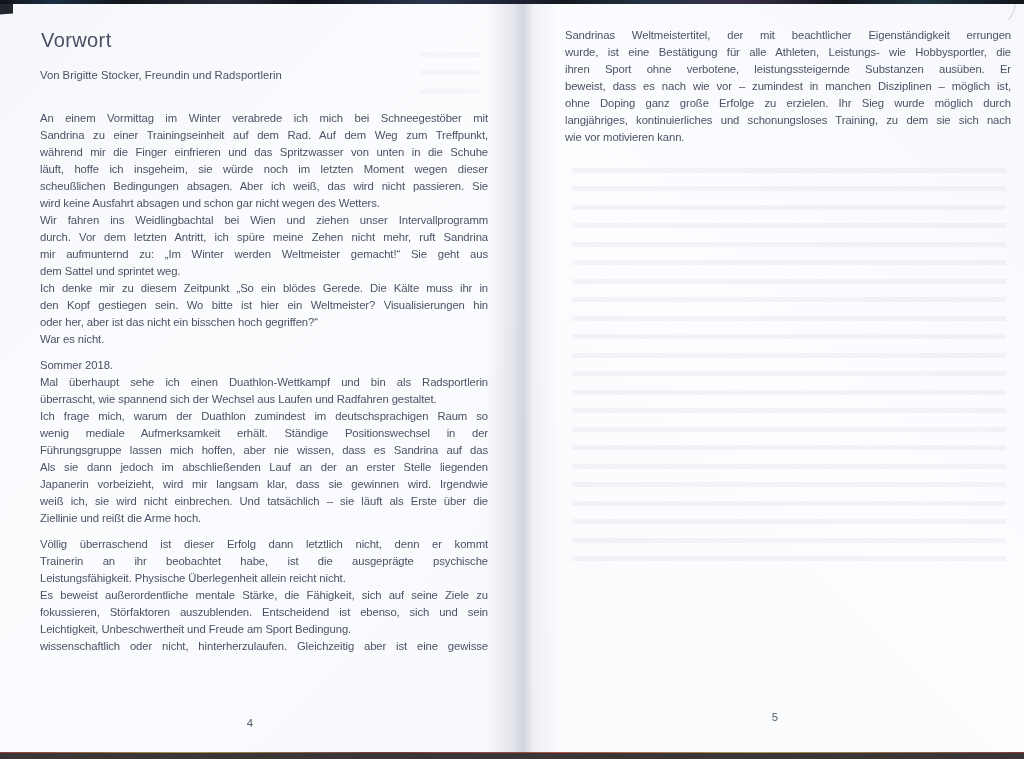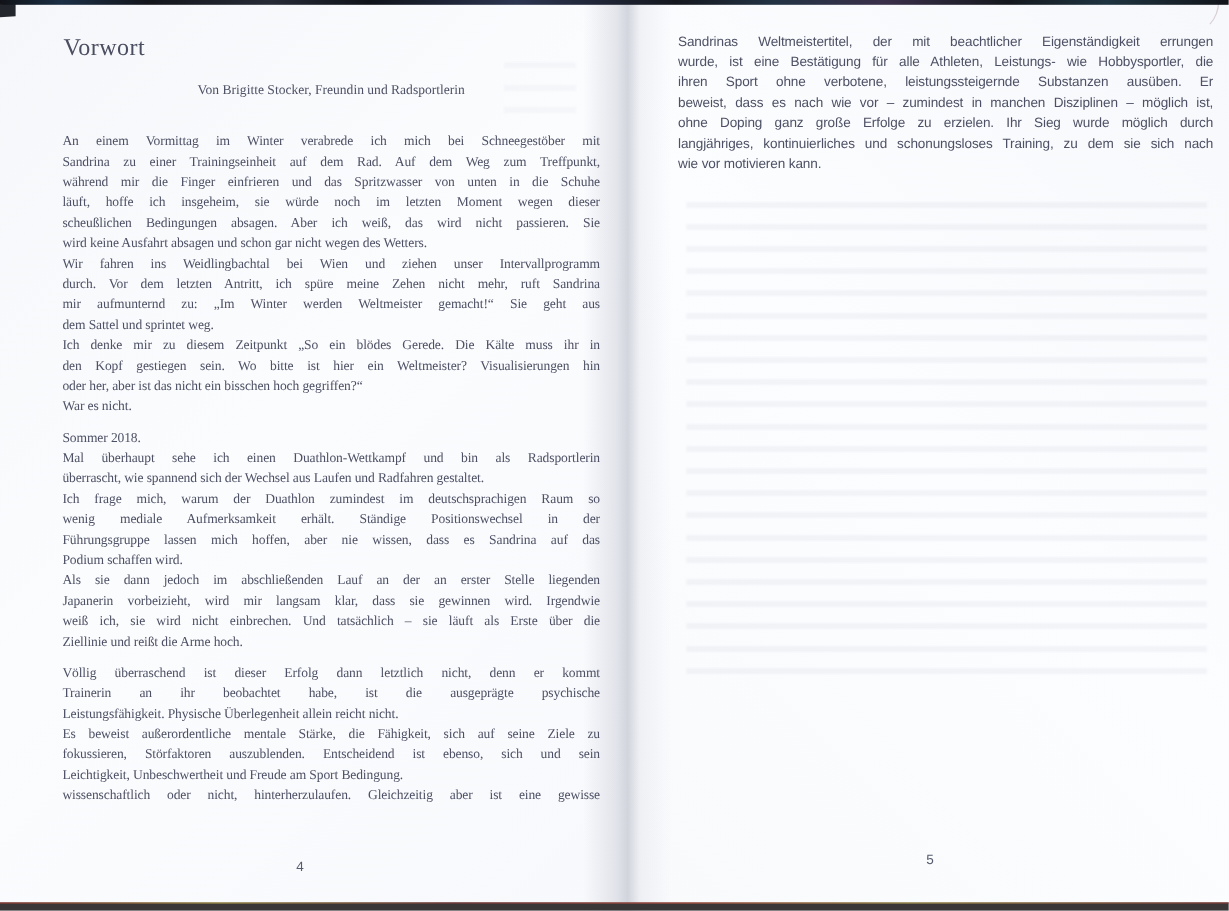--- a/index.html
+++ b/index.html
@@ -55,28 +55,28 @@
   .bleed-ghost {
     position: absolute; z-index: 2; filter: blur(.7px);
     background: repeating-linear-gradient(to bottom,
       rgba(166,172,192,.11) 0px, rgba(166,172,192,.11) 5px,
       rgba(250,251,253,0) 5px, rgba(250,251,253,0) 18.5px);
   }
   .ghost-right { left: 572px; top: 168px; width: 434px; height: 400px; }
   .ghost-left  { left: 420px; top: 52px;  width: 60px;  height: 46px; opacity:.7; }
   
   .content { position: absolute; z-index: 10; }
-  .content-left  { left: 52px;  top: 0;    width: 448px; font-family: Liberation Serif, serif; }
+  .content-left  { left: 40px;  top: 0;    width: 448px; }
   .content-right { left: 565px; top: 27px; width: 446px; }
   .doc-title {
     margin: 28px 0 0 1px;
     font-size: 20px; font-weight: 400; letter-spacing: .4px;
     color: #4b4e60; line-height: 24px;
   }
-  .byline { margin-top: 15px; font-size: 11.3px; line-height: 16px; text-align: center; }
+  .byline { margin-top: 15px; font-size: 11.3px; line-height: 16px; }
   .bodytext { margin-top: 27px; }
   .bodytext, .line { font-size: 11.3px; letter-spacing: -0.1px; }
   .line {
     line-height: 17px; height: 17px; overflow: hidden;
     text-align: justify; text-align-last: justify;
   }
   .line.last { text-align-last: left; }
   .para.gap { margin-top: 9px; }
   .page-number {
     position: absolute; z-index: 10; font-size: 11.3px; color: #565b6c;
@@ -125,21 +125,20 @@
         <div class="line last">Sommer 2018.</div>
       </div>
       <div class="para">
         <div class="line">Mal überhaupt sehe ich einen Duathlon-Wettkampf und bin als Radsportlerin</div>
         <div class="line last">überrascht, wie spannend sich der Wechsel aus Laufen und Radfahren gestaltet.</div>
       </div>
       <div class="para">
         <div class="line">Ich frage mich, warum der Duathlon zumindest im deutschsprachigen Raum so</div>
         <div class="line">wenig mediale Aufmerksamkeit erhält. Ständige Positionswechsel in der</div>
         <div class="line">Führungsgruppe lassen mich hoffen, aber nie wissen, dass es Sandrina auf das</div>
-        <div class="line last">Podium schaffen wird.</div>
       </div>
       <div class="para">
         <div class="line">Als sie dann jedoch im abschließenden Lauf an der an erster Stelle liegenden</div>
         <div class="line">Japanerin vorbeizieht, wird mir langsam klar, dass sie gewinnen wird. Irgendwie</div>
         <div class="line">weiß ich, sie wird nicht einbrechen. Und tatsächlich – sie läuft als Erste über die</div>
         <div class="line last">Ziellinie und reißt die Arme hoch.</div>
       </div>
       <div class="para gap">
         <div class="line">Völlig überraschend ist dieser Erfolg dann letztlich nicht, denn er kommt</div>
         <div class="line">Trainerin an ihr beobachtet habe, ist die ausgeprägte psychische</div>

